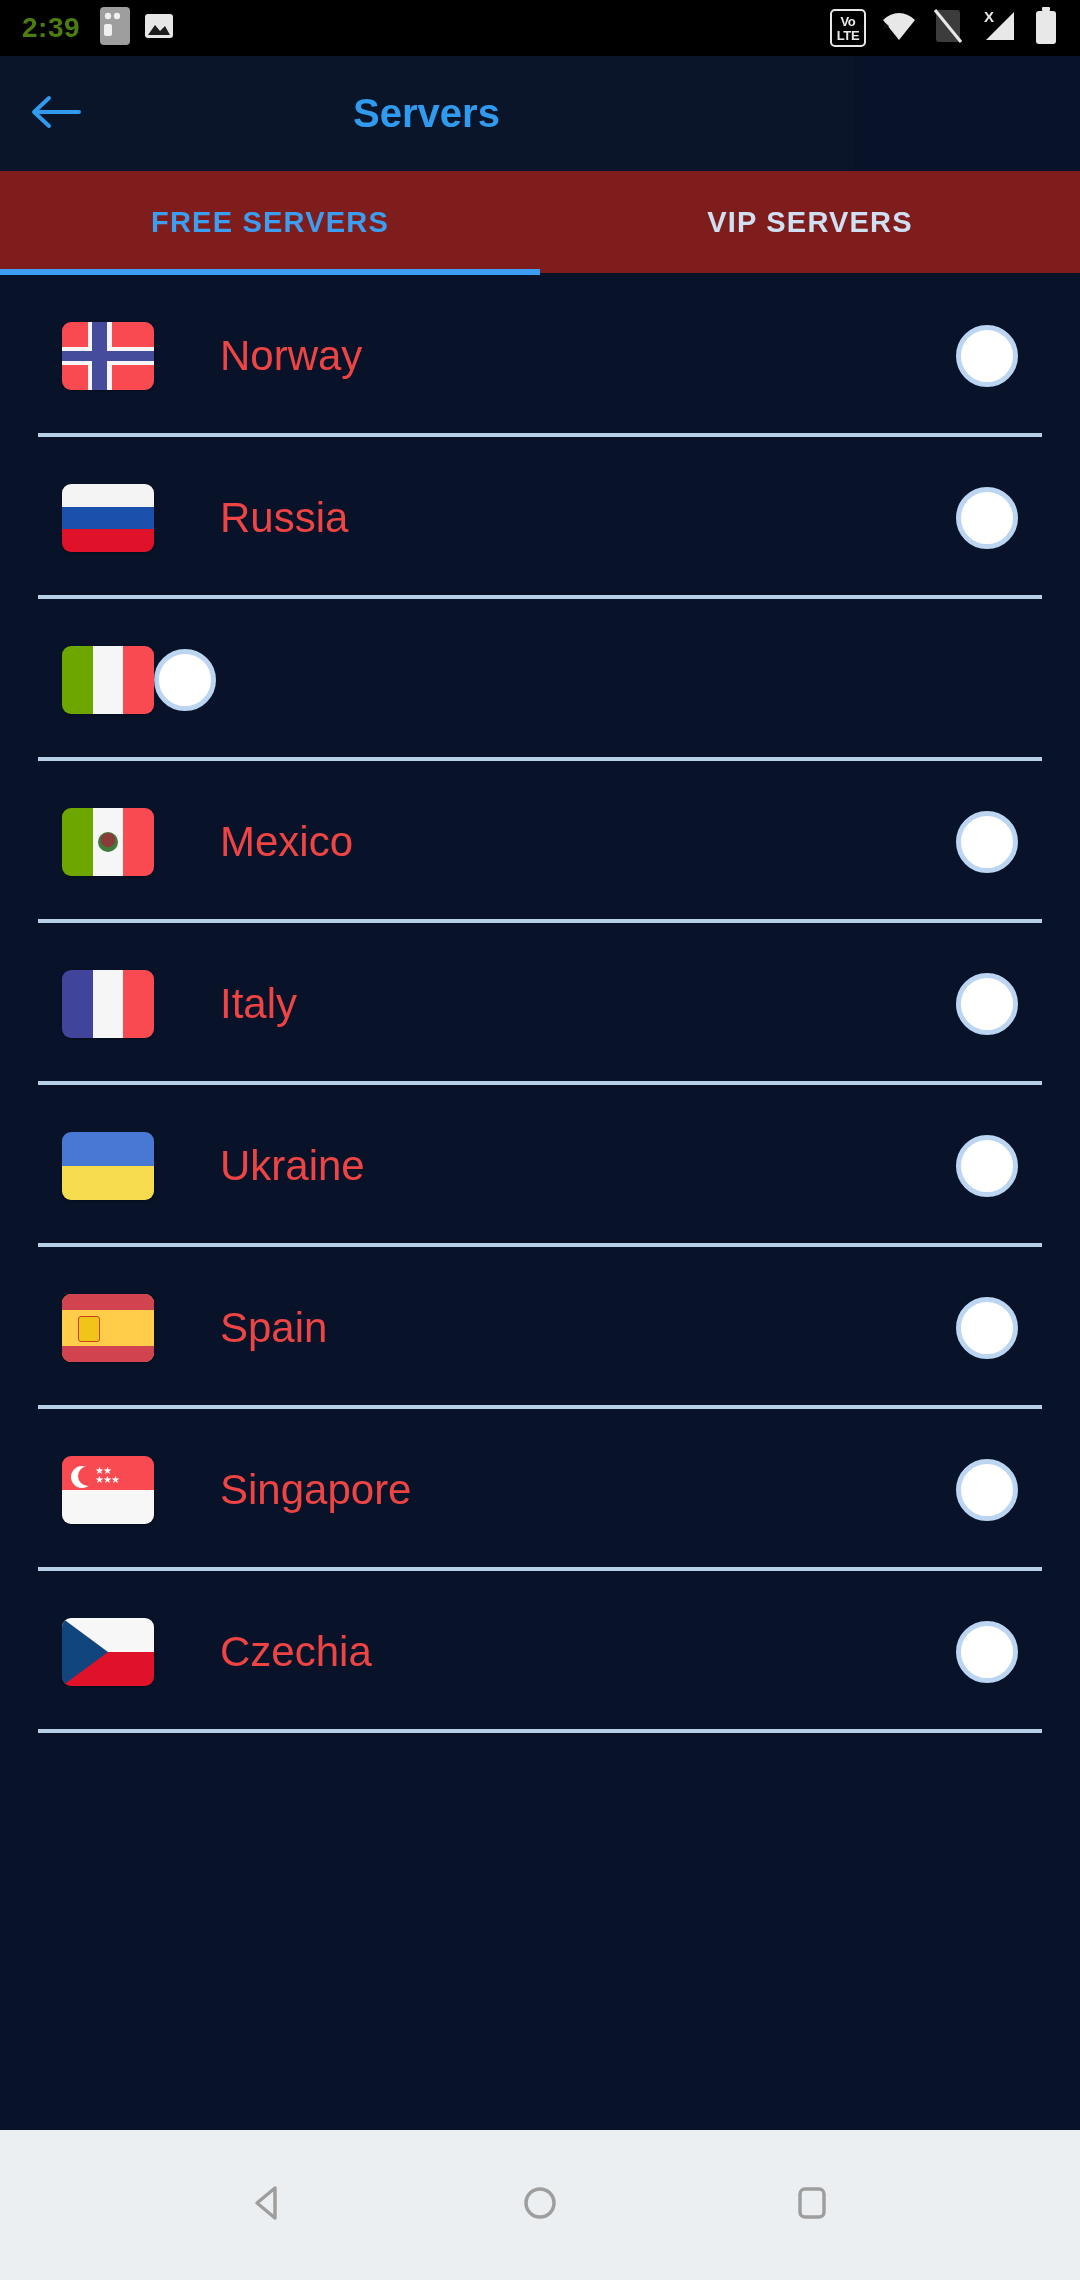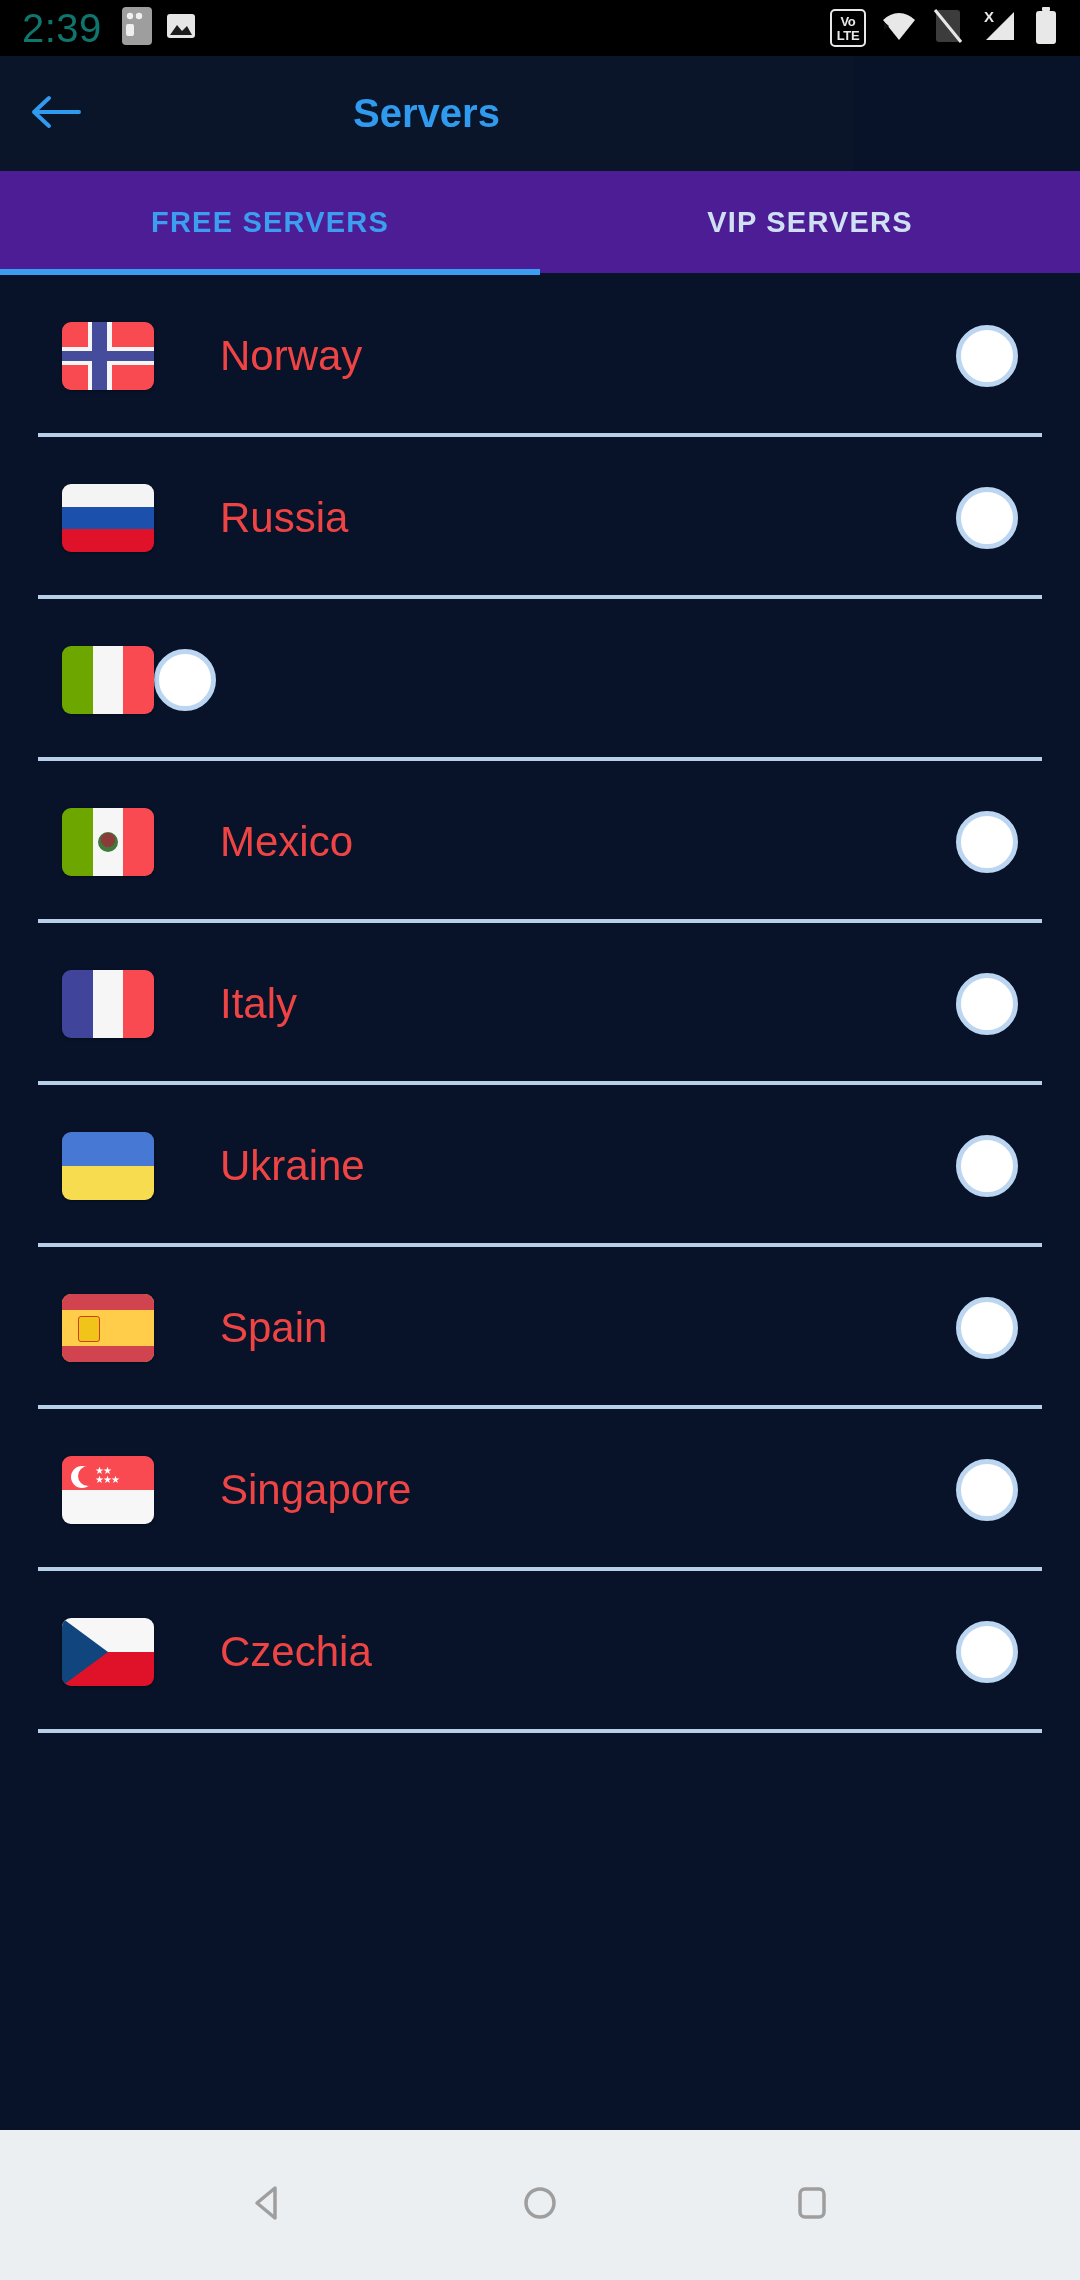--- a/index.html
+++ b/index.html
@@ -10,21 +10,21 @@
     overflow:hidden;
   }
   #screen { position:relative; width:1080px; height:2280px; background:#08132a; overflow:hidden; }
 
   
   .statusbar {
     position:absolute; top:0; left:0; width:1080px; height:56px;
     background:#000; display:flex; align-items:center;
     padding:0 22px;
   }
-  .sb-time { color:#0f766e; font-size:40px; font-weight:400; letter-spacing:.5px; }
+  .sb-time { color:#4d7c0f; font-size:28px; font-weight:700; letter-spacing:.5px; }
   .sb-left-icons { display:flex; align-items:center; gap:14px; margin-left:20px; }
   .sb-spacer { flex:1; }
   .sb-right-icons { display:flex; align-items:center; gap:14px; }
   .ic { display:block; }
 
   .volte-box {
     width:36px; height:38px; border:2.5px solid #e8e8e8; border-radius:5px;
     display:flex; flex-direction:column; align-items:center; justify-content:center;
     line-height:1;
     margin-left:12px;
@@ -43,21 +43,21 @@
   }
   .appbar-title {
     position:absolute; left:0; right:0; text-align:center;
     color:#2f9aee; font-size:40px; font-weight:bold;
     pointer-events:none;
   }
 
   
   .tabs {
     position:absolute; top:171px; left:0; width:1080px; height:102px;
-    background:#4c1d95; display:flex;
+    background:#7f1d1d; display:flex;
   }
   .tab {
     flex:1; display:flex; align-items:center; justify-content:center;
     font-size:29px; font-weight:bold; letter-spacing:1.2px; cursor:pointer;
     position:relative;
   }
   .tab.active { color:#3c9ef0; }
   .tab.inactive { color:#cfe0f2; }
   .tab-indicator {
     position:absolute; top:269px; left:0; width:540px; height:6px; background:#3c9ef0;

